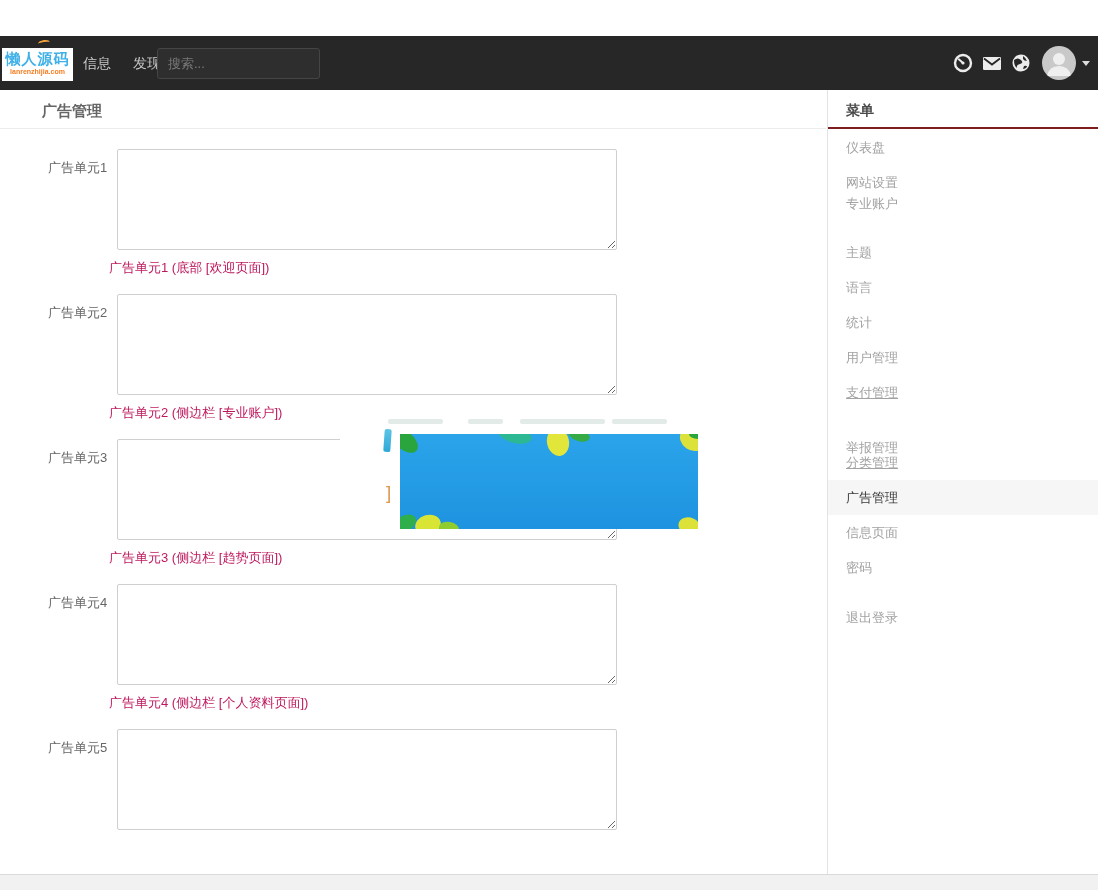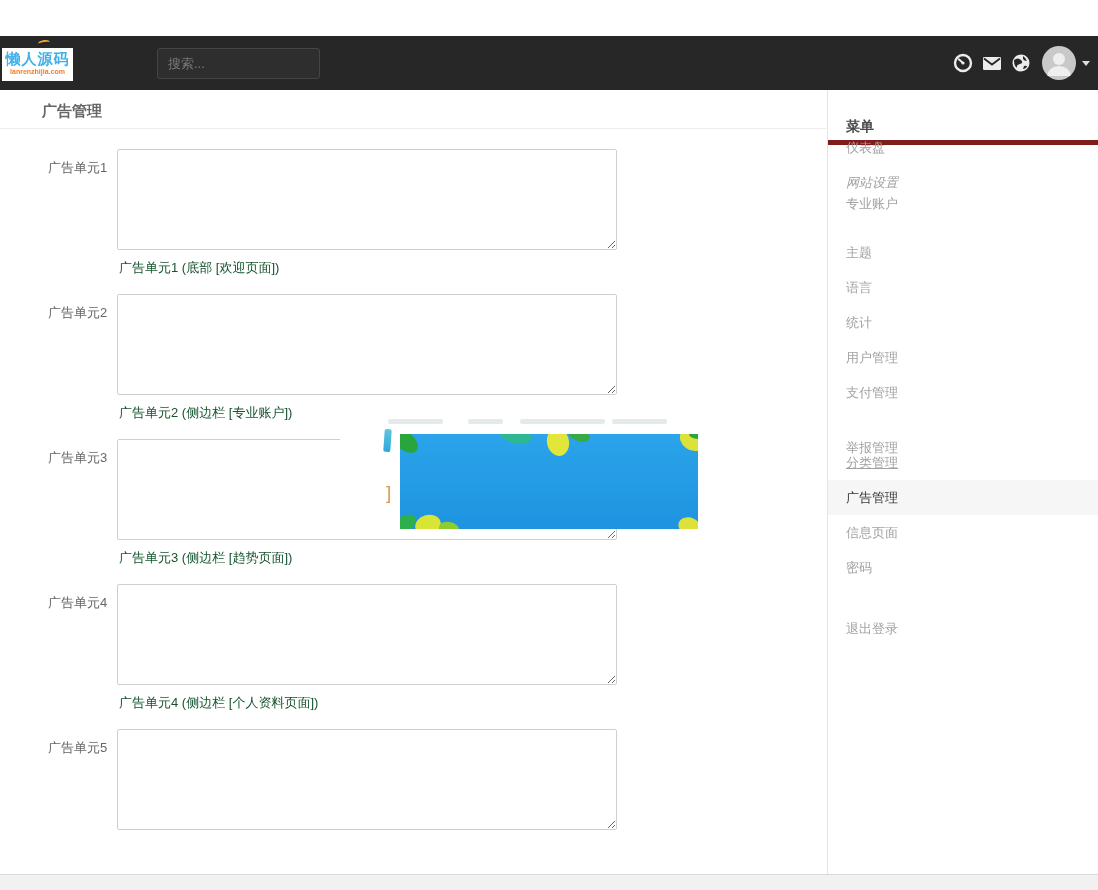--- a/index.html
+++ b/index.html
@@ -33,58 +33,62 @@
   
   .main { position:absolute; left:0; top:54px; width:826px; height:784px; background:#fff; }
   .page-header { position:absolute; left:0; top:0; width:826px; height:39px; border-bottom:1px solid #ececec; }
   .page-title { position:absolute; left:42px; top:12px; font-size:15px; font-weight:bold; color:#666; }
   .form-row { position:absolute; left:0; width:826px; height:145px; }
   .form-label { position:absolute; left:48px; top:10px; width:66px; font-size:13px; color:#666; }
   .form-row textarea { position:absolute; left:117px; top:0; width:500px; height:101px;
     border:1px solid #cfcfcf; border-radius:2px; background:#fff; resize:both;
     font-family:"Liberation Sans","DejaVu Sans",sans-serif; font-size:13px; color:#555; padding:6px;
     outline:none; }
-  .form-help { position:absolute; left:119px; top:110px; font-size:13px; color:#14532d; }
+  .form-help { position:absolute; left:109px; top:110px; font-size:13px; color:#be185d; }
 
   
   .ad-overlay { position:absolute; left:340px; top:378px; width:358px; height:115px; background:#fff; z-index:10; }
   .frag { position:absolute; top:5px; height:5px; background:#dfe9e6; border-radius:2px; opacity:.9; }
   .frag1 { left:48px;  width:55px; }
   .frag2 { left:128px; width:35px; }
   .frag3 { left:180px; width:85px; }
   .frag4 { left:272px; width:55px; }
   .artifact-blue { position:absolute; left:44px; top:15px; width:7px; height:23px;
     background:linear-gradient(#5ec4e4,#2da8d8); border-radius:2px; transform:rotate(4deg); }
   .artifact-bracket { position:absolute; left:46px; top:68px; font-size:19px; color:#dc9a50; }
   .banner { position:absolute; left:60px; top:20px; width:298px; height:95px; cursor:pointer; display:block; }
 
   
   .sidebar { position:absolute; left:827px; top:54px; width:271px; height:784px; background:#fff;
     border-left:1px solid #e3e3e3; }
-  .sidebar-header { position:absolute; left:0; top:16px; width:271px; height:39px; border-bottom:5px solid #7f1d1d; }
+  .sidebar-header { position:absolute; left:0; top:0; width:271px; height:39px; border-bottom:2px solid #7f1d1d; }
   .sidebar-title { position:absolute; left:18px; top:12px; font-size:14px; font-weight:bold; color:#4a4a4a; }
   .side-item { position:absolute; left:0; width:271px; height:35px; line-height:35px; padding-left:18px;
     font-size:13px; color:#a2a2a2; cursor:pointer; }
   .side-item.active { background:#f6f6f6; color:#3a3a3a; }
 
   
   .player { position:absolute; left:0; top:838px; width:1098px; height:52px; background:#f1f1f1;
     border-top:1px solid #dadada; z-index:20; }
 </style>
 </head>
 <body>
 
 <div class="stage">
 
   <div class="navbar">
     <div class="logo-squiggle"></div>
     <div class="logo-box">
       <div class="logo-title">懒人源码</div>
       <div class="logo-sub">lanrenzhijia.com</div>
     </div>
+    <div class="nav-items" id="nav-items">
+        <div class="nav-item">信息</div>
+        <div class="nav-item">发现</div>
+      </div>
     <div class="search-box">
       <input type="text" placeholder="搜索..." style="">
     </div>
     <div class="nav-right">
       <svg class="nav-ico" viewBox="0 0 20 20">
         <circle cx="10" cy="10" r="8" fill="none" stroke="#ececec" stroke-width="2.4"></circle>
         <line x1="10" y1="10" x2="5.2" y2="5.8" stroke="#ececec" stroke-width="2"></line>
         <circle cx="10" cy="10" r="1.6" fill="#ececec"></circle>
       </svg>
       <svg class="nav-ico" viewBox="0 0 20 20">
@@ -166,33 +170,33 @@
       <ellipse cx="290" cy="93" rx="12" ry="9" fill="#dde23a" transform="rotate(25 290 93)"></ellipse>
     </svg>
   </div>
 
   <div class="sidebar">
     <div class="sidebar-header">
       <div class="sidebar-title">菜单</div>
     </div>
     <div id="side-items">
         <div class="side-item" style="top: 40px;">仪表盘</div>
-        <div class="side-item" style="top: 75px; font-style: italic;">网站设置</div>
+        <div class="side-item" style="top: 75px;">网站设置</div>
         <div class="side-item" style="top: 96px;">专业账户</div>
         <div class="side-item" style="top: 145px;">主题</div>
         <div class="side-item" style="top: 180px;">语言</div>
         <div class="side-item" style="top: 215px;">统计</div>
         <div class="side-item" style="top: 250px;">用户管理</div>
-        <div class="side-item" style="top: 285px;">支付管理</div>
+        <div class="side-item" style="top: 285px; text-decoration: underline;">支付管理</div>
         <div class="side-item" style="top: 340px;">举报管理</div>
         <div class="side-item" style="top: 355px; text-decoration: underline;">分类管理</div>
         <div class="side-item active" style="top: 390px;">广告管理</div>
         <div class="side-item" style="top: 425px;">信息页面</div>
         <div class="side-item" style="top: 460px;">密码</div>
-        <div class="side-item" style="top: 521px;">退出登录</div>
+        <div class="side-item" style="top: 510px;">退出登录</div>
       </div>
   </div>
 
   <div class="player">
     
     
     
     
     
     

